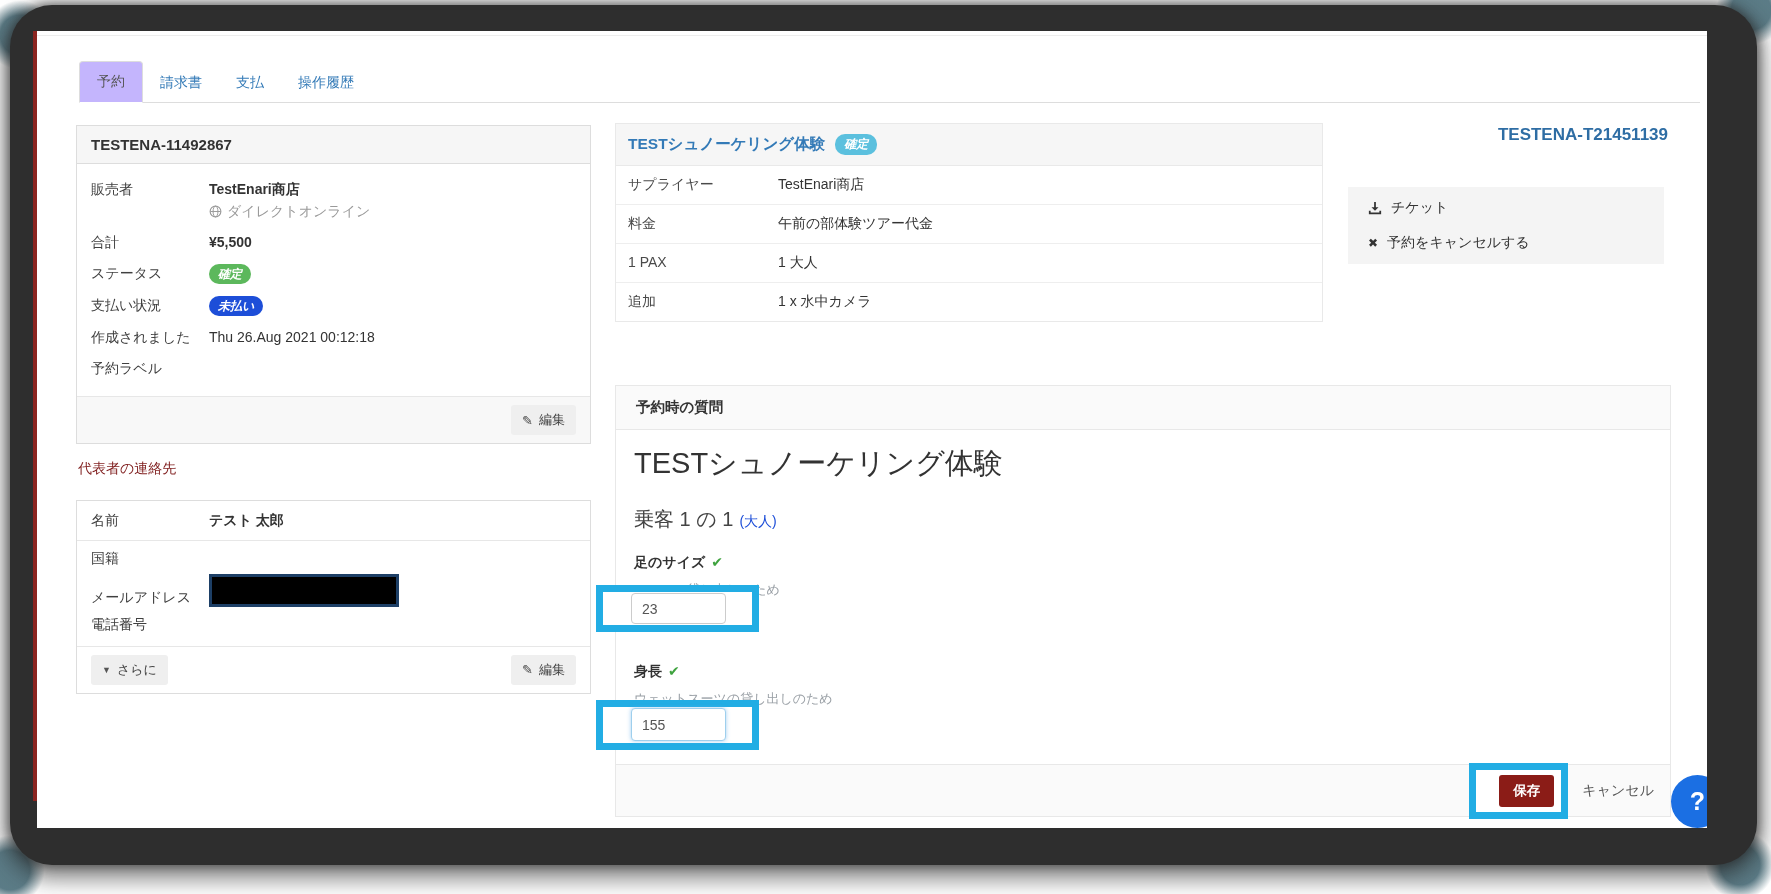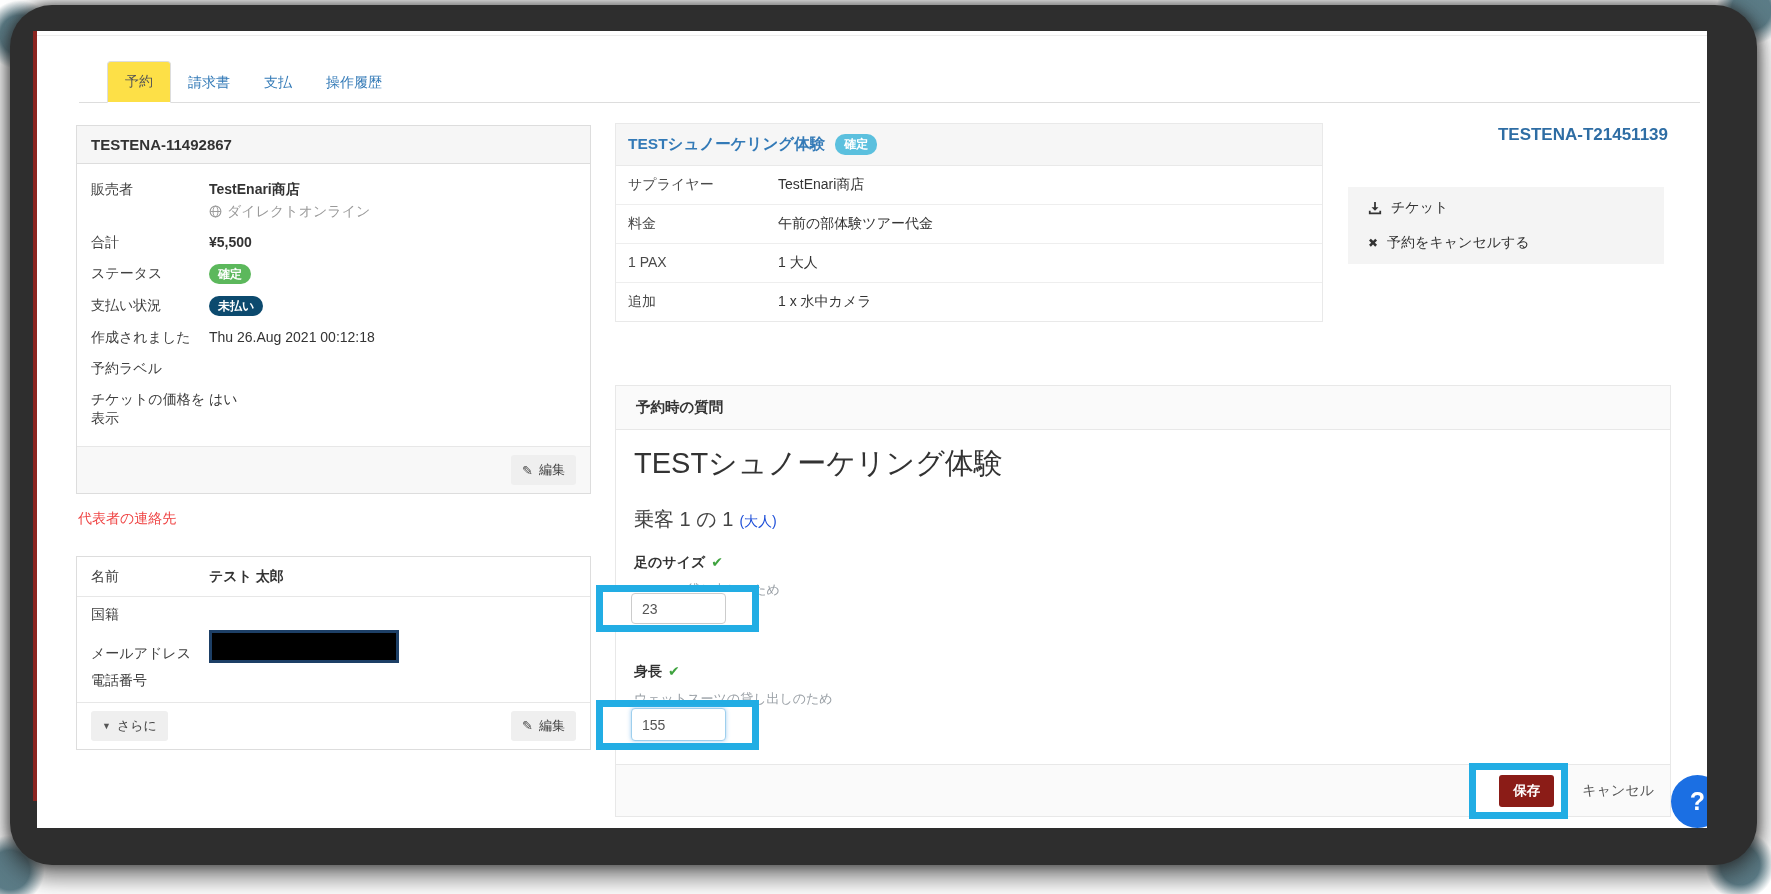--- a/index.html
+++ b/index.html
@@ -25,45 +25,45 @@
   .page {
     position:absolute; left:37px; top:31px; width:1670px; height:797px;
     background:#fff; overflow:hidden;
   }
   .page-topline { position:absolute; left:0; top:4px; width:100%; height:1px; background:#ededed; }
 
   
   .tabbar { position:absolute; left:42px; top:29px; right:7px; height:43px;
     display:flex; align-items:flex-end; border-bottom:1px solid #ddd; }
   .tab { padding:11px 17px; font-size:14px; color:#337ab7; cursor:pointer; margin-bottom:-1px; white-space:nowrap; }
-  .tab.active { color:#555; background:#fde047; border:1px solid #ddd; border-bottom:1px solid #fff; border-radius:4px 4px 0 0;margin-left:28px; }
+  .tab.active { color:#555; background:#c4b5fd; border:1px solid #ddd; border-bottom:1px solid #fff; border-radius:4px 4px 0 0; }
 
   
   .panel { border:1px solid #ddd; background:#fff; }
   .panel-heading { background:#f6f6f6; border-bottom:1px solid #ddd; padding:10px 14px; font-weight:bold; font-size:15px; color:#333; }
   .panel-footer { background:#f8f8f8; border-top:1px solid #e7e7e7; padding:8px 14px; }
 
   
   .left-col { position:absolute; left:39px; top:94px; width:515px; }
   .kv-body { padding:10px 14px 12px 14px; }
   .kv-row { display:flex; padding:6px 0; align-items:flex-start; }
   .kv-label { width:118px; flex:none; color:#404040; line-height:1.35; }
   .kv-value { flex:1; color:#333; line-height:1.35; }
   .bold { font-weight:bold; }
   .subline { margin-top:3px; color:#9a9a9a; display:flex; align-items:center; gap:5px; }
   .badge { display:inline-block; color:#fff; font-size:12px; font-weight:bold;
-    padding:3px 9px; border-radius:10px; line-height:1.2; }
+    padding:3px 9px; border-radius:10px; line-height:1.2;font-style:italic; }
   .badge-green { background:#5cb85c; }
-  .badge-red { background:#0c4a6e;text-align:right; }
+  .badge-red { background:#1d4ed8;text-align:right; }
   .badge-blue { background:#5bc0de; }
   .btn-light { display:inline-flex; align-items:center; gap:6px; background:#efefef;
     border:none; border-radius:3px; padding:6px 11px; font-size:13px; color:#444; cursor:pointer;
     font-family:inherit; }
   .edit-right { text-align:right; }
-  .section-heading { margin:16px 0 28px 2px; color:#ef4444; font-size:14px; }
+  .section-heading { margin:16px 0 22px 2px; color:#7f1d1d; font-size:14px; }
   .contact-row { display:flex; align-items:center; padding:8px 14px; }
   .contact-row.first { padding:10px 14px; border-bottom:1px solid #e7e7e7; }
   .redacted-box { width:190px; height:33px; background:#000; border:3px solid #1d3f66; }
   .contact-footer { display:flex; justify-content:space-between; align-items:center;
     background:#fff; border-top:1px solid #e7e7e7; padding:8px 14px; }
   .caret { font-size:9px; color:#555; }
 
   
   .right-col { position:absolute; left:578px; top:92px; width:1057px; height:700px; }
   .detail-table { position:absolute; left:0; top:0; width:708px; border:1px solid #e9e9e9; background:#fff; }
@@ -167,24 +167,20 @@
           </div>
         </div>
         <div class="kv-row">
           <div class="kv-label">作成されました</div>
           <div class="kv-value">Thu 26.Aug 2021 00:12:18</div>
         </div>
         <div class="kv-row">
           <div class="kv-label">予約ラベル</div>
           <div class="kv-value"></div>
         </div>
-        <div class="kv-row">
-          <div class="kv-label">チケットの価格を表示</div>
-          <div class="kv-value">はい</div>
-        </div>
       </div>
       <div class="panel-footer edit-right">
         <button class="btn-light">
           <span>✎</span>
           <span>編集</span>
         </button>
       </div>
     </div>
 
     <div class="section-heading">代表者の連絡先</div>

